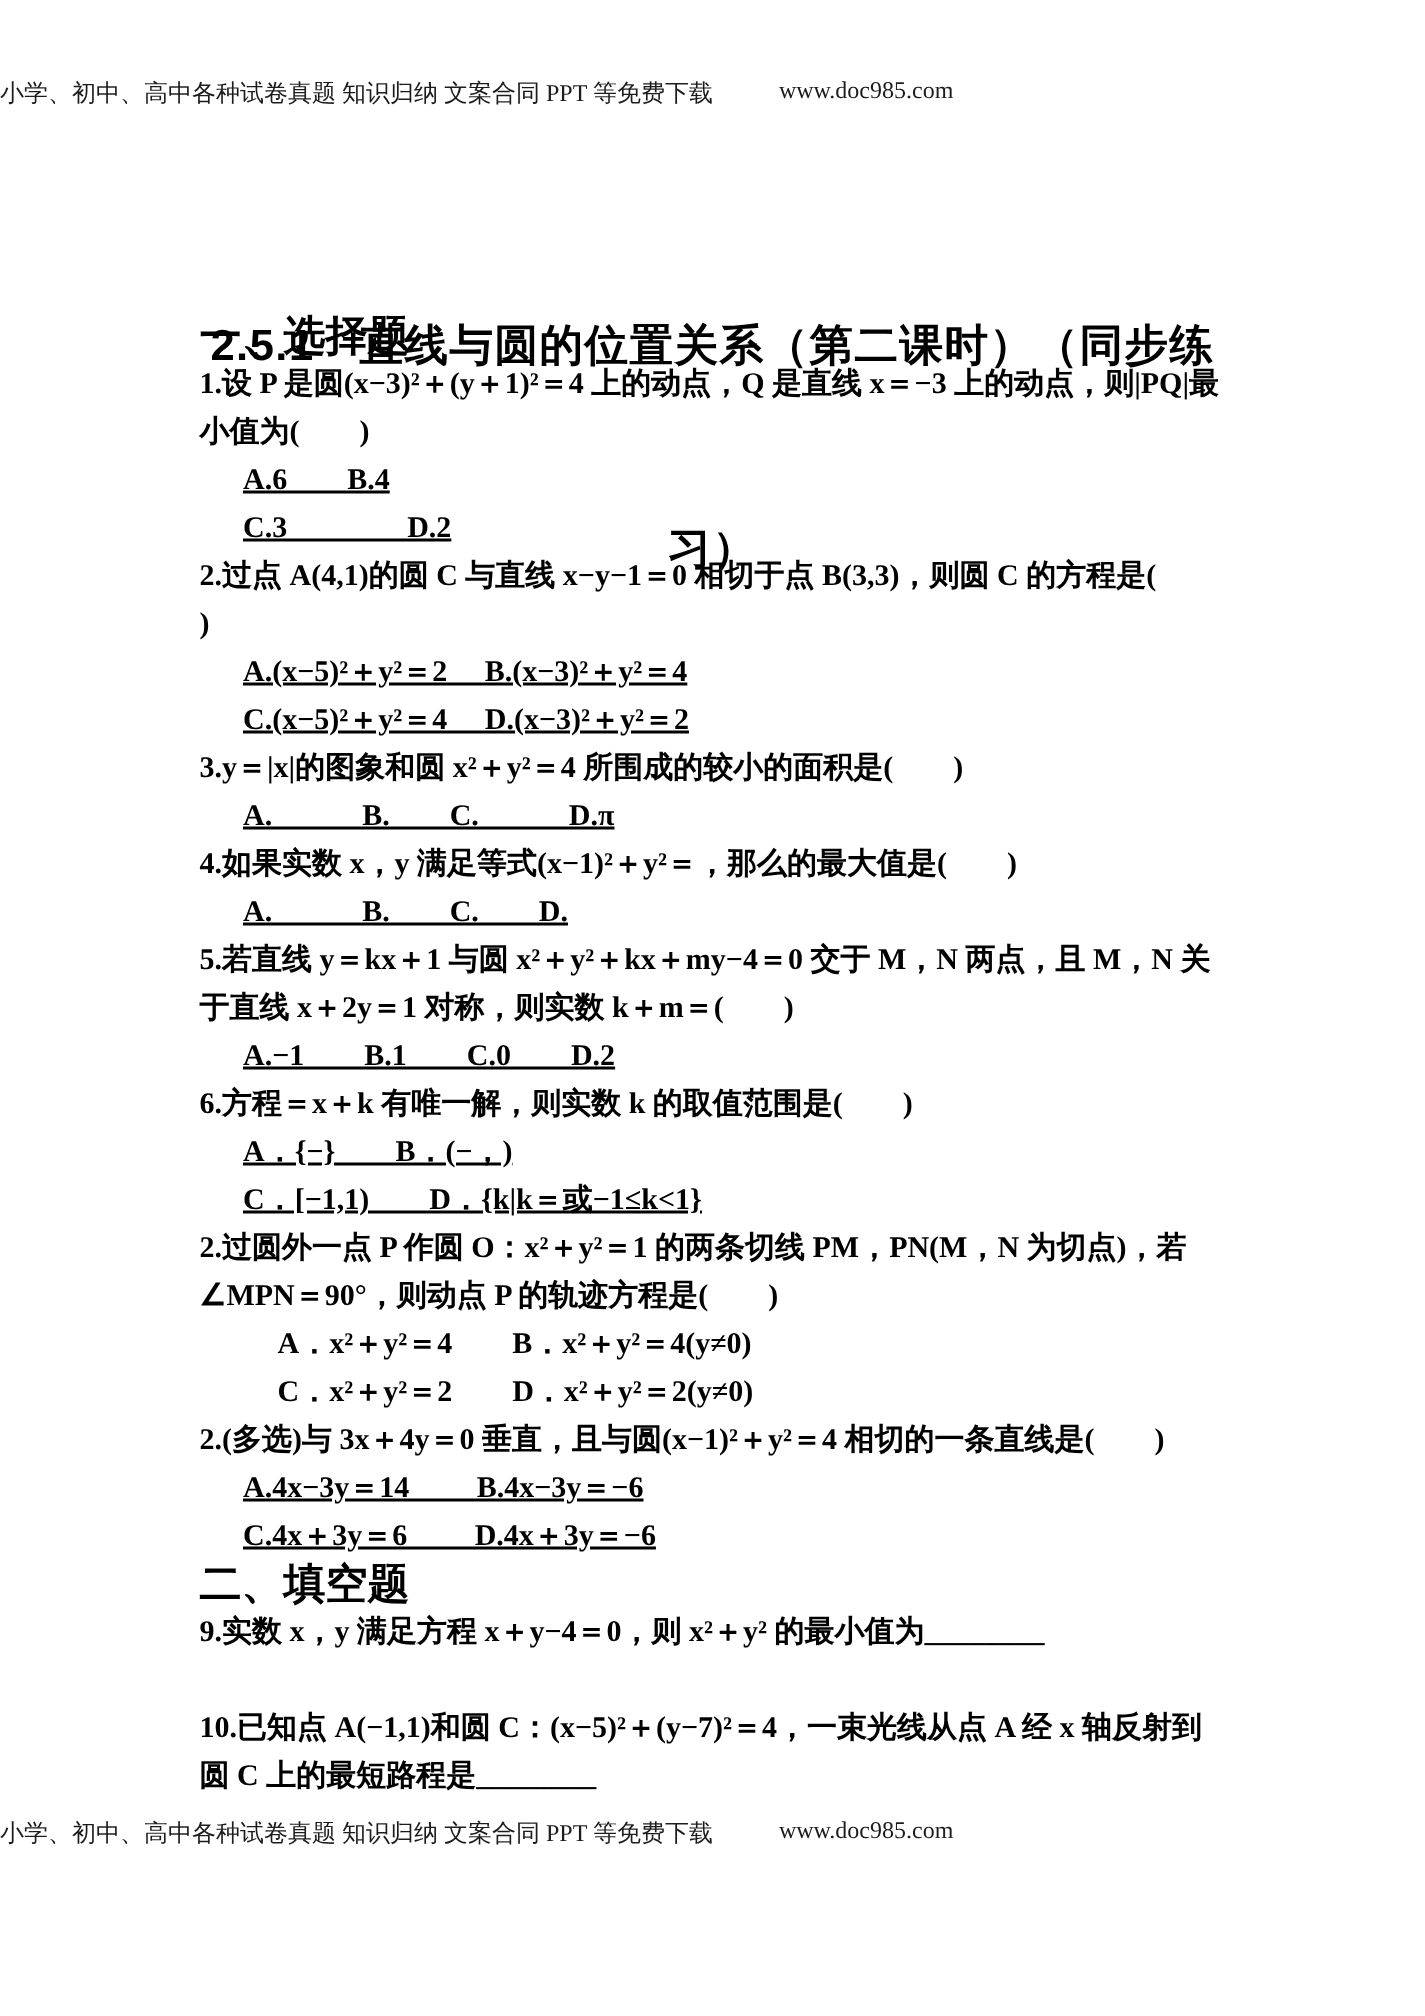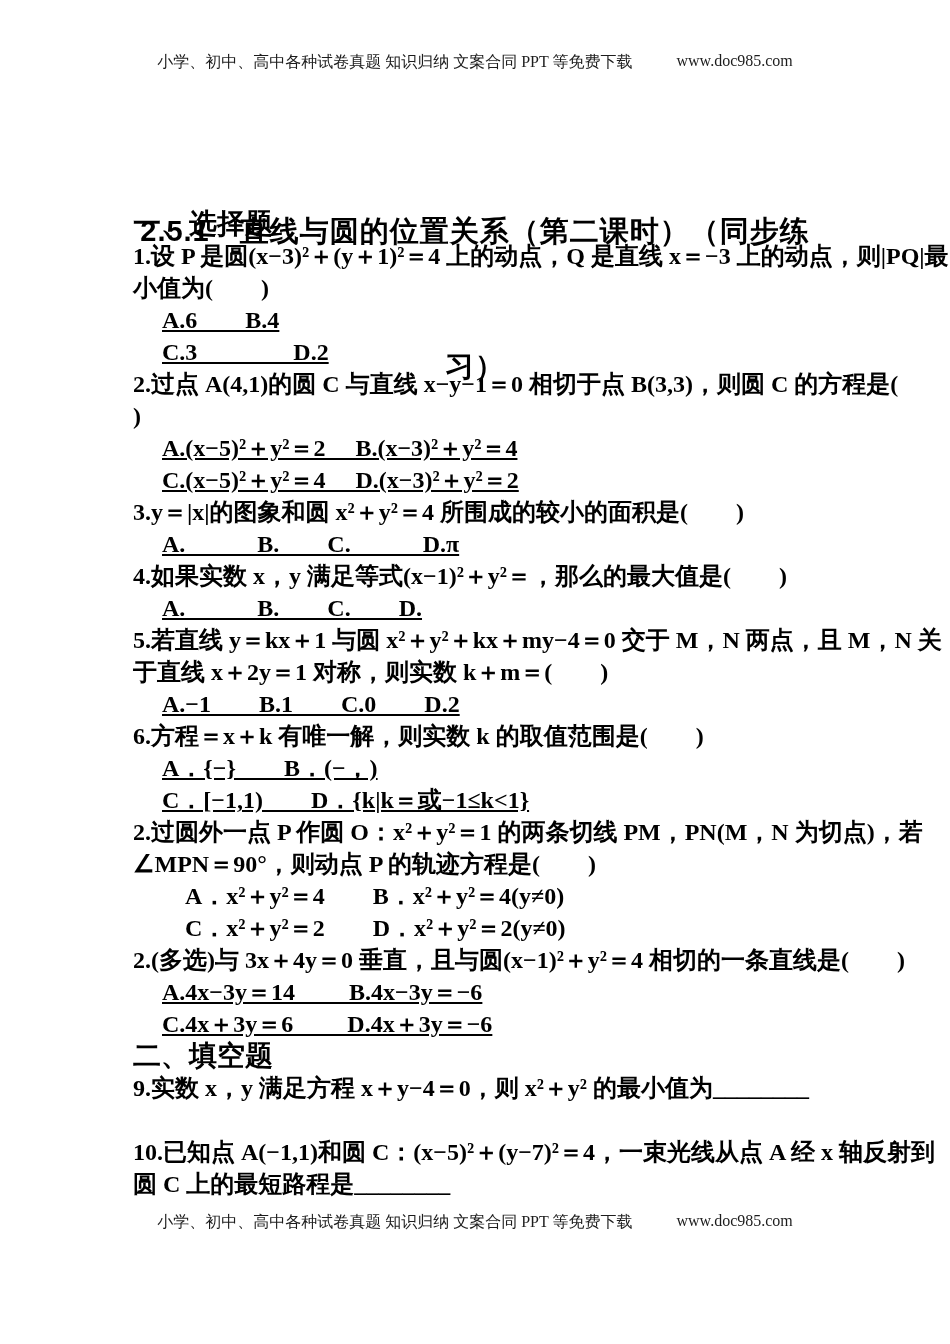--- a/index.html
+++ b/index.html
@@ -9,21 +9,20 @@
     height: 1344px;
     background: #ffffff;
     color: #000000;
     font-family: "Liberation Serif", serif;
     overflow: hidden;
   }
   .runhead {
     position: absolute;
     left: 0; right: 0;
     display: flex;
-    justify-content: center;
     gap: 44px;
     font-size: 16px;
     color: #1c1c1c;
     white-space: pre;
   }
   .runhead.top { top: 52px; }
   .runhead.bottom { top: 1212px; }
   .title {
     position: absolute;
     top: 119px;
@@ -36,21 +35,21 @@
     letter-spacing: 1px;
     white-space: pre;
   }
   .content {
     position: absolute;
     top: 208px;
     left: 133px;
     width: 700px;
   }
   .line {
-    font-size: 24px;
+    font-size: 20px;
     font-weight: 700;
     line-height: 32px;
     height: 32px;
     white-space: pre;
   }
   .sec-heading {
     font-family: "Liberation Sans", sans-serif;
     font-size: 28px;
   }
   .opt { padding-left: 29px; text-decoration: underline; }

